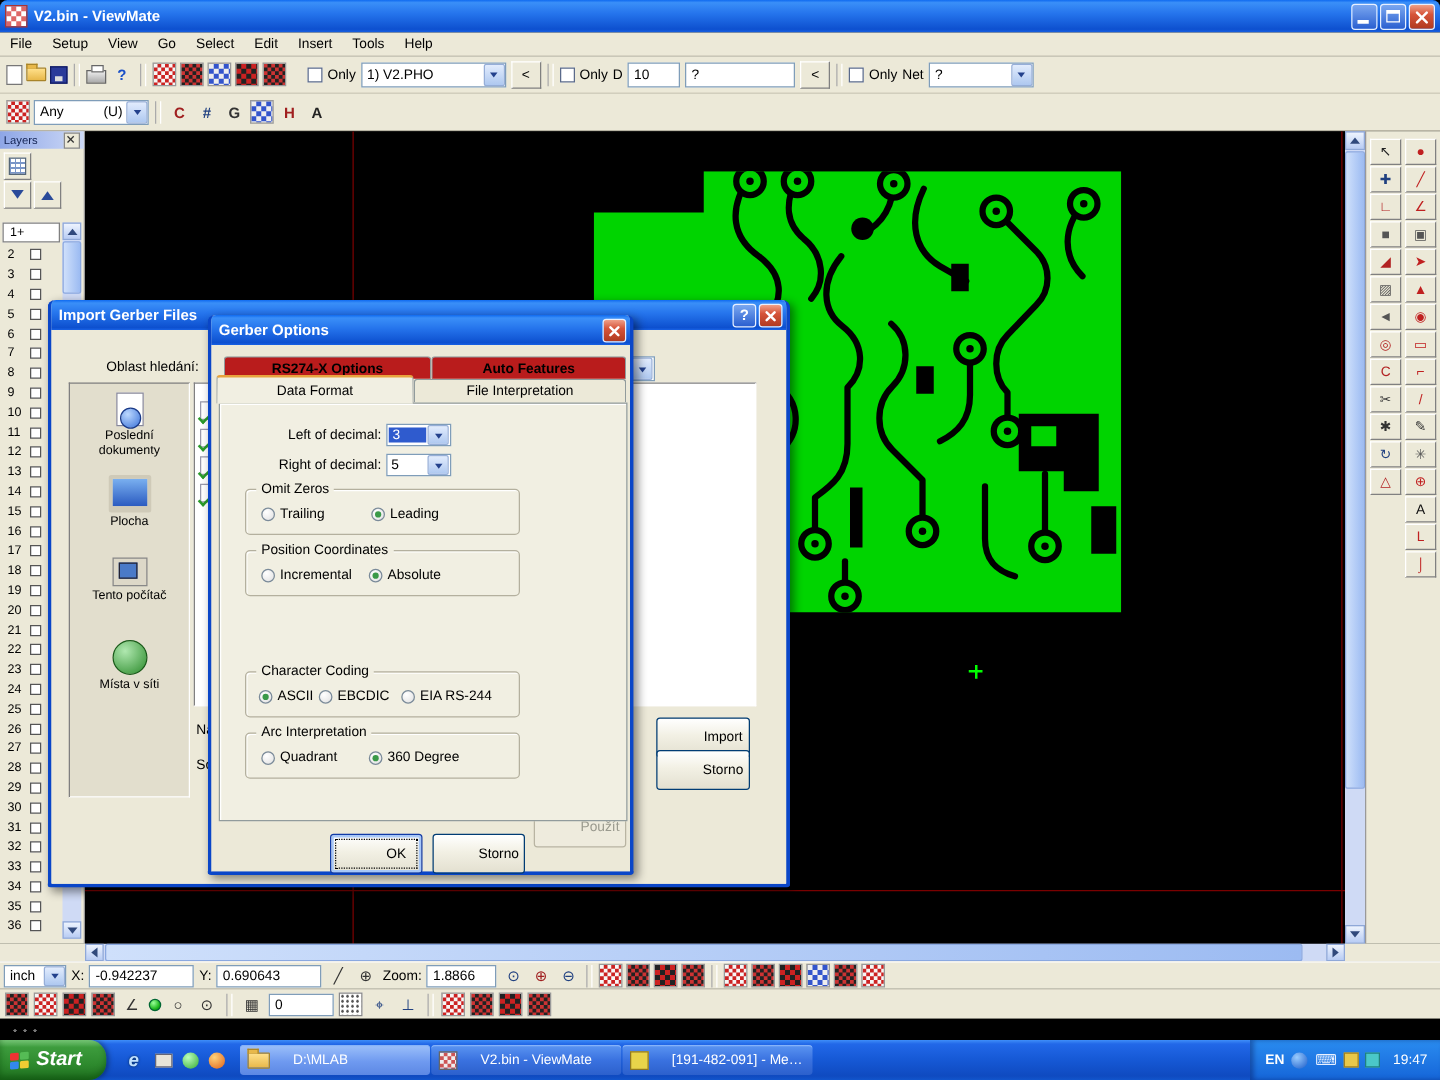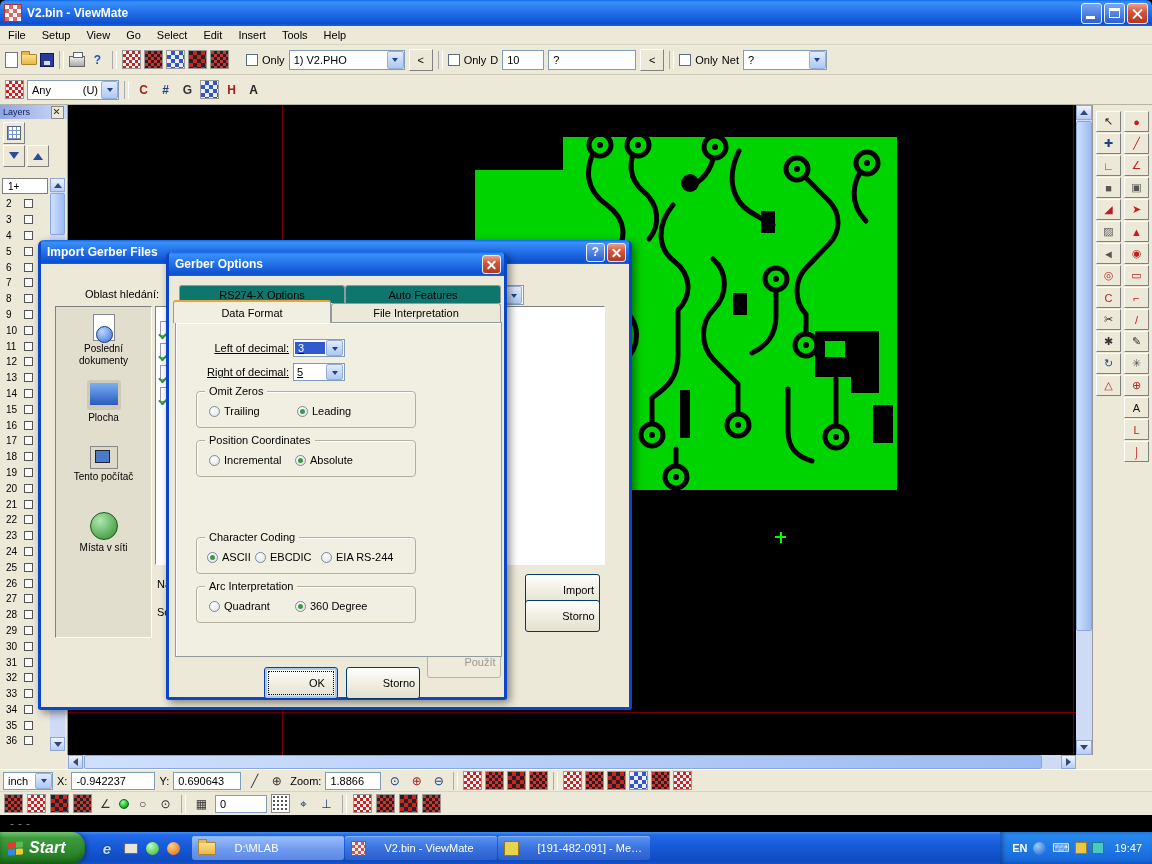--- a/index.html
+++ b/index.html
@@ -193,26 +193,26 @@
     border-left:2px solid #2a9a2a;border-bottom:2px solid #2a9a2a;transform:rotate(-45deg);}
   .partial-label{position:absolute;left:116px;}
   .xp-btn{position:absolute;height:32px;box-sizing:border-box;border:1px solid #003c74;border-radius:3px;
     background:linear-gradient(180deg,#fff,#f2f0e4 45%,#e3e0d0);display:flex;align-items:center;justify-content:center;font-size:11px;padding-left:32px;}
   .xp-btn.default{border-color:#103aa6;box-shadow:inset 0 0 0 2px #a8c8f8;outline:1px dotted #000;outline-offset:-5px;}
   .xp-btn.disabled{color:#9a9a8e;border-color:#b8b4a2;background:#eeebdd;}
 
   
   .tab{position:absolute;box-sizing:border-box;background:#ece9d8;border:1px solid #919b9c;border-bottom:none;
     border-radius:3px 3px 0 0;display:flex;align-items:center;justify-content:center;}
-  .tab.back{top:33px;height:18px;z-index:1;background:#0f766e;}
+  .tab.back{top:33px;height:18px;z-index:1;background:#b91c1c;font-weight:bold;}
   .tab.front{top:51px;height:19px;z-index:2;}
   .tab.active{top:48px;height:23px;z-index:4;border-top:2px solid #e8a33d;background:#f1efe2;}
   .tab-body{position:absolute;left:6px;top:70px;width:327px;height:335px;background:#f1efe2;
     border:1px solid #919b9c;box-shadow:inset 1px 1px 0 #fff;box-sizing:border-box;z-index:3;}
-  .dec-row{position:absolute;left:8px;display:flex;align-items:center;z-index:5;text-decoration:underline;}
+  .dec-row{position:absolute;left:24px;display:flex;align-items:center;z-index:5;}
   .dec-label{width:112px;text-align:right;margin-right:4px;}
   .dec-combo{width:52px;height:18px;background:#fff;border:1px solid #7f9db9;display:flex;align-items:center;box-sizing:border-box;}
   .dec-val{flex:1;padding-left:3px;}
   .dec-val.sel{background:#2f5bce;color:#fff;margin:1px 0 1px 1px;}
   .dec-arrow{width:15px;height:14px;margin:0 1px;background:linear-gradient(180deg,#e2ecfd,#aec8f0);
     border:1px solid #96aed8;border-radius:2px;display:flex;align-items:center;justify-content:center;flex:0 0 auto;}
   .dec-arrow::after{content:"";border:3px solid transparent;border-top:4px solid #23418c;margin-top:4px;}
   .group{position:absolute;left:27px;width:220px;height:37px;border:1px solid #b4b09e;border-radius:4px;
     box-shadow:inset 1px 1px 0 #fff;box-sizing:border-box;z-index:5;}
   .group-label{position:absolute;top:-7px;left:8px;background:#f1efe2;padding:0 4px;}
@@ -602,21 +602,21 @@
 
   <div id="status1">
     <span class="combo" style="width:50px;height:18px">
       <span>inch</span>
       <span class="spacer"></span>
       <span class="combo-arrow" style="height:14px"></span>
     </span>
     <span>X:</span>
     <span class="field" style="width:84px;height:18px">-0.942237</span>
     <span>Y:</span>
-    <span class="field" style="width:68px;height:18px">0.690643</span>
+    <span class="field" style="width:84px;height:18px">0.690643</span>
     <span style="display:flex;gap:3px;align-items:center">
         <span class="icon16" style="color: rgb(51, 51, 51);">╱</span>
         <span class="icon16" style="color: rgb(51, 51, 51);">⊕</span>
       </span>
     <span>Zoom:</span>
     <span class="field" style="width:56px;height:18px">1.8866</span>
     <span style="display:flex;gap:3px;align-items:center">
         <span class="icon16" style="color: rgb(32, 64, 128);">⊙</span>
         <span class="icon16" style="color: rgb(160, 32, 32);">⊕</span>
         <span class="icon16" style="color: rgb(32, 64, 128);">⊖</span>

